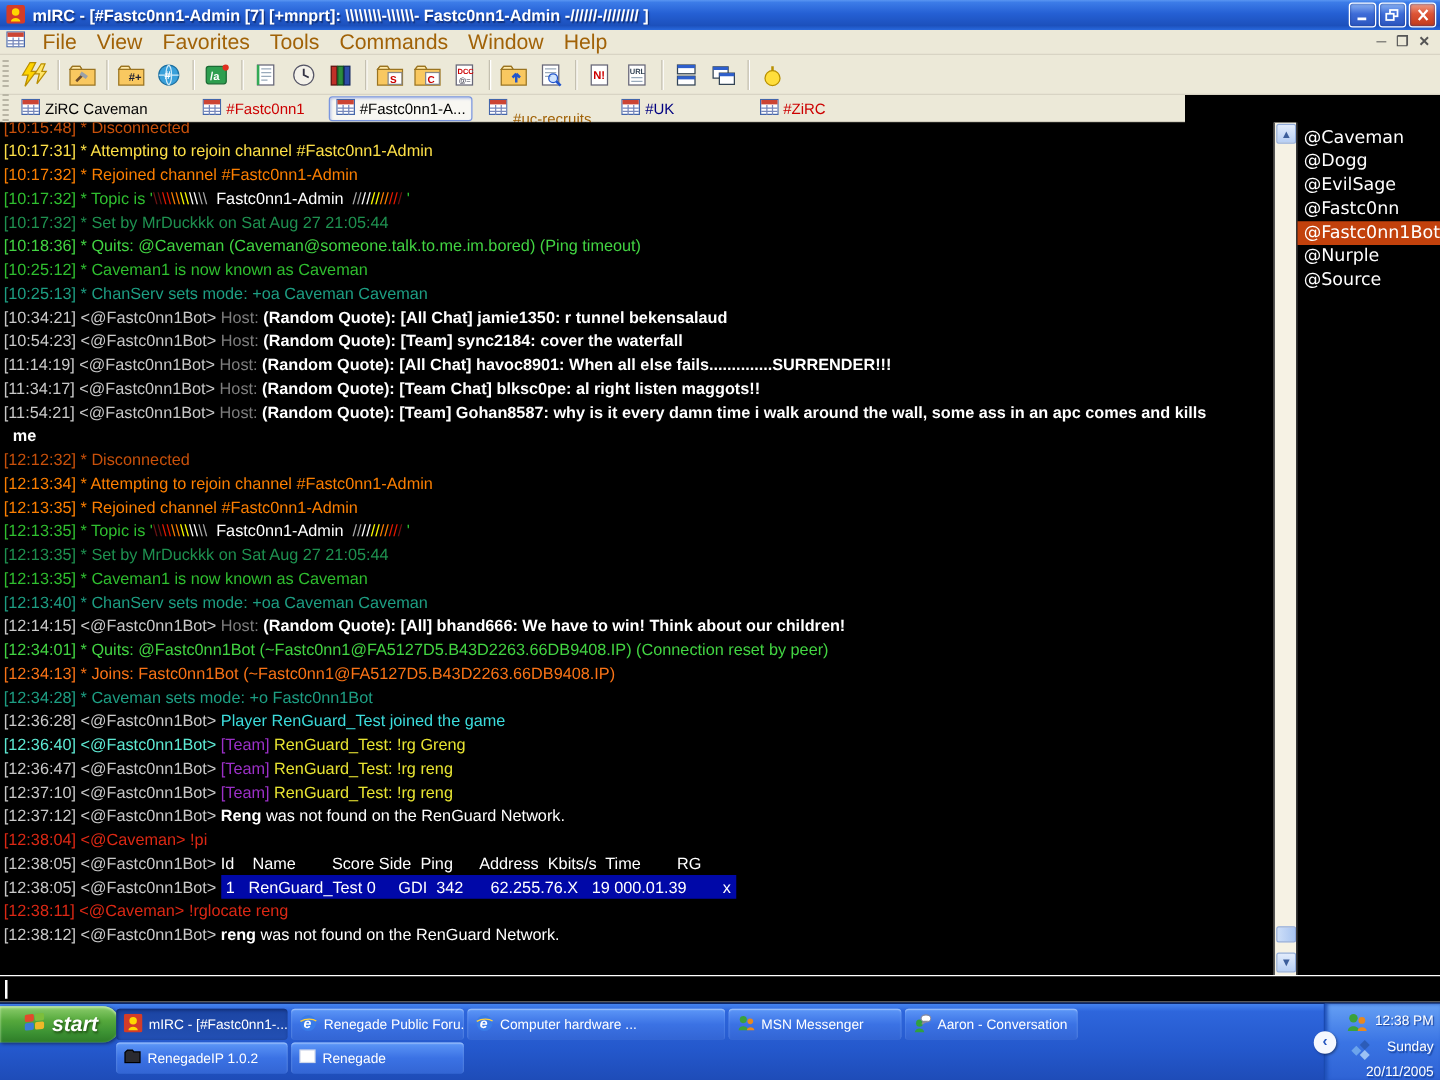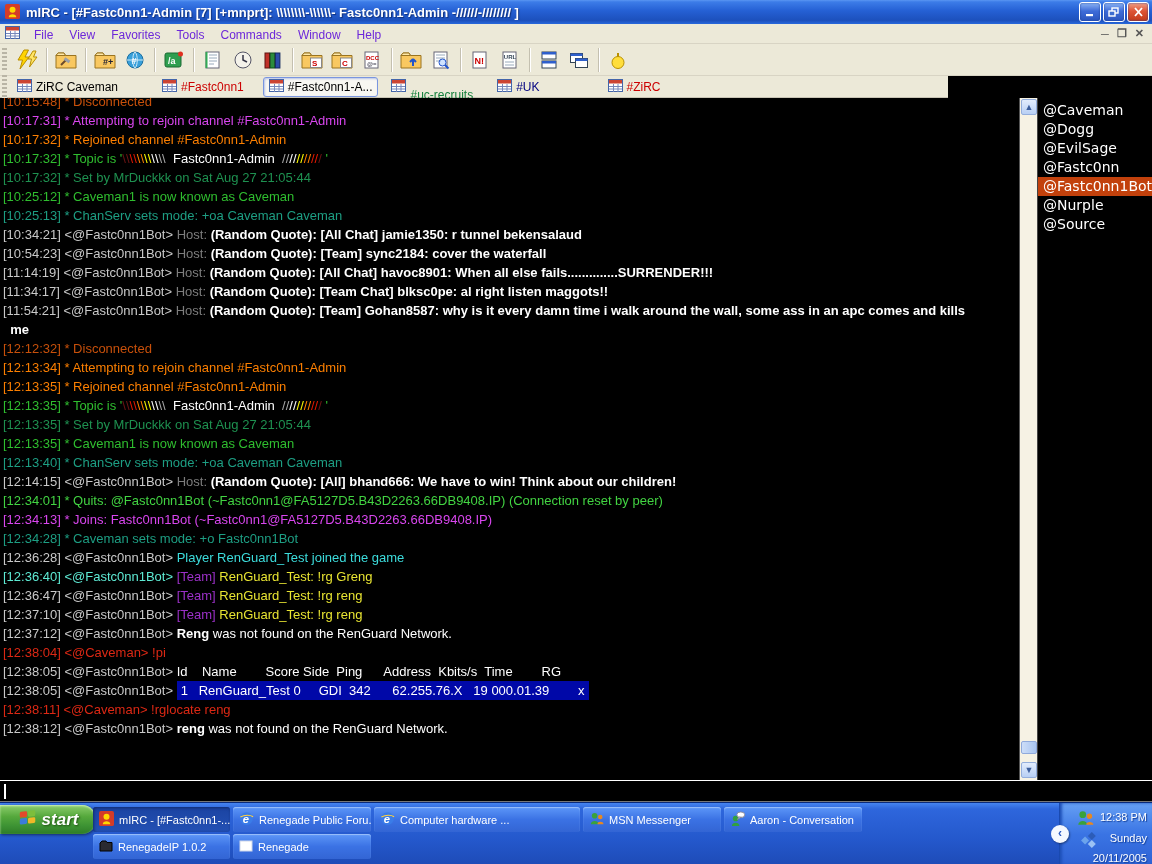--- a/index.html
+++ b/index.html
@@ -18,21 +18,21 @@
     display:flex; align-items:center; justify-content:center;
     background:linear-gradient(180deg,#8CB4F4,#3E6CD8 45%,#2B55BE);
     border:1px solid #fff; box-shadow:inset 0 0 2px #1A3C90; }
   .winbtn.close { background:linear-gradient(180deg,#F0A088,#DD5435 45%,#C23A1A); }
 
   
   .menubar { position:absolute; left:0; top:24px; width:1152px; height:20px;
     background:#ECE9D8; display:flex; align-items:center; padding-left:3px;
     border-bottom:1px solid #D8D4C4; }
   .menubar .mdiicon { margin:0 6px 0 2px; }
-  .menu-item { font-size:12px; color:#6d28d9; padding:2px 8px; cursor:default; }
+  .menu-item { font-size:17px; color:#a16207; padding:2px 8px; cursor:default; }
   .mdictrls { margin-left:auto; display:flex; align-items:center; padding-right:8px; gap:8px; }
   .mdictrls span { color:#555; font-size:11px; font-weight:bold; }
 
   
   .toolbar { position:absolute; left:0; top:44px; width:1152px; height:32px;
     background:#ECE9D8; display:flex; align-items:center; border-bottom:1px solid #D8D4C4; }
   .grip { width:5px; height:24px; margin:0 5px 0 2px;
     background:repeating-linear-gradient(180deg,#b9b5a5 0 2px,#ECE9D8 2px 4px); }
   .tbtn { width:30px; height:28px; display:flex; align-items:center; justify-content:center; }
   .tsep { width:1px; height:24px; background:#C4C0B0; margin:0 4px; box-shadow:1px 0 0 #fff; }
@@ -317,21 +317,21 @@
               <path d="M1 7.5h13M1 10h13M5.5 5v8M10 5v8" stroke="#7788bb" fill="none"></path>
             </svg></span>
           <span style="color: rgb(0, 0, 0);">#Fastc0nn1-A...</span>
         </span>
         <span class="tab" style="margin-right: 14px;">
           <span><svg width="15" height="13" viewBox="0 0 15 13">
               <rect x="0.5" y="0.5" width="14" height="12" fill="#fff" stroke="#4466aa"></rect>
               <rect x="1" y="1" width="13" height="3.5" fill="#cc4433"></rect>
               <path d="M1 7.5h13M1 10h13M5.5 5v8M10 5v8" stroke="#7788bb" fill="none"></path>
             </svg></span>
-          <span style="color: #15803d; margin-top: 16px;">#uc-recruits</span>
+          <span style="color: #a16207; margin-top: 16px;">#uc-recruits</span>
         </span>
         <span class="tab" style="margin-right: 58px;">
           <span><svg width="15" height="13" viewBox="0 0 15 13">
               <rect x="0.5" y="0.5" width="14" height="12" fill="#fff" stroke="#4466aa"></rect>
               <rect x="1" y="1" width="13" height="3.5" fill="#cc4433"></rect>
               <path d="M1 7.5h13M1 10h13M5.5 5v8M10 5v8" stroke="#7788bb" fill="none"></path>
             </svg></span>
           <span style="color: rgb(0, 0, 128);">#UK</span>
         </span>
         <span class="tab" style="margin-right: 0px;">
@@ -342,42 +342,43 @@
             </svg></span>
           <span style="color: rgb(204, 0, 0);">#ZiRC</span>
         </span>
       </span>
   </div>
 
   <div class="main">
     <div class="chat">
       <div class="chat-lines" id="chat-lines">
           <div class="line"><span style="color: rgb(200, 80, 10);">[10:15:48] * Disconnected</span></div>
-          <div class="line"><span style="color: #d946ef;">[10:17:31] * Attempting to rejoin channel #Fastc0nn1-Admin</span></div>
+          <div class="line"><span style="color: #fde047;">[10:17:31] * Attempting to rejoin channel #Fastc0nn1-Admin</span></div>
           <div class="line"><span style="color: rgb(252, 127, 0);">[10:17:32] * Rejoined channel #Fastc0nn1-Admin</span></div>
           <div class="line"><span style="color: rgb(47, 190, 47);">[10:17:32] * Topic is '</span><span style="color: rgb(110, 20, 20);">\\</span><span style="color: rgb(232, 24, 0);">\\</span><span style="color: rgb(252, 127, 0);">\\</span><span style="color: rgb(252, 252, 0);">\\</span><span style="color: rgb(255, 255, 255);">\\</span><span style="color: rgb(168, 168, 168);">\\</span><span style="color: rgb(255, 255, 255);">  Fastc0nn1-Admin  </span><span style="color: rgb(168, 168, 168);">//</span><span style="color: rgb(255, 255, 255);">//</span><span style="color: rgb(252, 252, 0);">//</span><span style="color: rgb(252, 127, 0);">//</span><span style="color: rgb(232, 24, 0);">//</span><span style="color: rgb(110, 20, 20);">/</span><span style="color: rgb(47, 190, 47);"> '</span></div>
           <div class="line"><span style="color: rgb(30, 145, 80);">[10:17:32] * Set by MrDuckkk on Sat Aug 27 21:05:44</span></div>
+          <div class="line"><span style="color: rgb(66, 212, 66);">[10:18:36] * Quits: @Caveman (Caveman@someone.talk.to.me.im.bored) (Ping timeout)</span></div>
           <div class="line"><span style="color: rgb(47, 190, 47);">[10:25:12] * Caveman1 is now known as Caveman</span></div>
           <div class="line"><span style="color: rgb(29, 158, 131);">[10:25:13] * ChanServ sets mode: +oa Caveman Caveman</span></div>
           <div class="line"><span style="color: rgb(201, 201, 201);">[10:34:21] &lt;@Fastc0nn1Bot&gt; </span><span style="color: rgb(125, 125, 125);">Host: </span><span style="color: rgb(255, 255, 255); font-weight: bold;">(Random Quote): [All Chat] jamie1350: r tunnel bekensalaud</span></div>
           <div class="line"><span style="color: rgb(201, 201, 201);">[10:54:23] &lt;@Fastc0nn1Bot&gt; </span><span style="color: rgb(125, 125, 125);">Host: </span><span style="color: rgb(255, 255, 255); font-weight: bold;">(Random Quote): [Team] sync2184: cover the waterfall</span></div>
           <div class="line"><span style="color: rgb(201, 201, 201);">[11:14:19] &lt;@Fastc0nn1Bot&gt; </span><span style="color: rgb(125, 125, 125);">Host: </span><span style="color: rgb(255, 255, 255); font-weight: bold;">(Random Quote): [All Chat] havoc8901: When all else fails..............SURRENDER!!!</span></div>
           <div class="line"><span style="color: rgb(201, 201, 201);">[11:34:17] &lt;@Fastc0nn1Bot&gt; </span><span style="color: rgb(125, 125, 125);">Host: </span><span style="color: rgb(255, 255, 255); font-weight: bold;">(Random Quote): [Team Chat] blksc0pe: al right listen maggots!!</span></div>
           <div class="line"><span style="color: rgb(201, 201, 201);">[11:54:21] &lt;@Fastc0nn1Bot&gt; </span><span style="color: rgb(125, 125, 125);">Host: </span><span style="color: rgb(255, 255, 255); font-weight: bold;">(Random Quote): [Team] Gohan8587: why is it every damn time i walk around the wall, some ass in an apc comes and kills</span></div>
           <div class="line"><span style="color: rgb(255, 255, 255); font-weight: bold;">  me</span></div>
           <div class="line"><span style="color: rgb(200, 80, 10);">[12:12:32] * Disconnected</span></div>
           <div class="line"><span style="color: rgb(252, 127, 0);">[12:13:34] * Attempting to rejoin channel #Fastc0nn1-Admin</span></div>
           <div class="line"><span style="color: rgb(252, 127, 0);">[12:13:35] * Rejoined channel #Fastc0nn1-Admin</span></div>
           <div class="line"><span style="color: rgb(47, 190, 47);">[12:13:35] * Topic is '</span><span style="color: rgb(110, 20, 20);">\\</span><span style="color: rgb(232, 24, 0);">\\</span><span style="color: rgb(252, 127, 0);">\\</span><span style="color: rgb(252, 252, 0);">\\</span><span style="color: rgb(255, 255, 255);">\\</span><span style="color: rgb(168, 168, 168);">\\</span><span style="color: rgb(255, 255, 255);">  Fastc0nn1-Admin  </span><span style="color: rgb(168, 168, 168);">//</span><span style="color: rgb(255, 255, 255);">//</span><span style="color: rgb(252, 252, 0);">//</span><span style="color: rgb(252, 127, 0);">//</span><span style="color: rgb(232, 24, 0);">//</span><span style="color: rgb(110, 20, 20);">/</span><span style="color: rgb(47, 190, 47);"> '</span></div>
           <div class="line"><span style="color: rgb(30, 145, 80);">[12:13:35] * Set by MrDuckkk on Sat Aug 27 21:05:44</span></div>
           <div class="line"><span style="color: rgb(47, 190, 47);">[12:13:35] * Caveman1 is now known as Caveman</span></div>
           <div class="line"><span style="color: rgb(29, 158, 131);">[12:13:40] * ChanServ sets mode: +oa Caveman Caveman</span></div>
           <div class="line"><span style="color: rgb(201, 201, 201);">[12:14:15] &lt;@Fastc0nn1Bot&gt; </span><span style="color: rgb(125, 125, 125);">Host: </span><span style="color: rgb(255, 255, 255); font-weight: bold;">(Random Quote): [All] bhand666: We have to win! Think about our children!</span></div>
           <div class="line"><span style="color: rgb(66, 212, 66);">[12:34:01] * Quits: @Fastc0nn1Bot (~Fastc0nn1@FA5127D5.B43D2263.66DB9408.IP) (Connection reset by peer)</span></div>
-          <div class="line"><span style="color: #d946ef;">[12:34:13] * Joins: Fastc0nn1Bot (~Fastc0nn1@FA5127D5.B43D2263.66DB9408.IP)</span></div>
+          <div class="line"><span style="color: #f97316;">[12:34:13] * Joins: Fastc0nn1Bot (~Fastc0nn1@FA5127D5.B43D2263.66DB9408.IP)</span></div>
           <div class="line"><span style="color: rgb(29, 158, 131);">[12:34:28] * Caveman sets mode: +o Fastc0nn1Bot</span></div>
           <div class="line"><span style="color: rgb(201, 201, 201); margin-top: 10px;">[12:36:28] &lt;@Fastc0nn1Bot&gt; </span><span style="color: rgb(60, 220, 220);">Player RenGuard_Test joined the game</span></div>
           <div class="line"><span style="color: #5eead4;">[12:36:40] &lt;@Fastc0nn1Bot&gt; </span><span style="color: rgb(156, 48, 200);">[Team] </span><span style="color: rgb(232, 228, 50);">RenGuard_Test: !rg Greng</span></div>
           <div class="line"><span style="color: rgb(201, 201, 201);">[12:36:47] &lt;@Fastc0nn1Bot&gt; </span><span style="color: rgb(156, 48, 200);">[Team] </span><span style="color: rgb(232, 228, 50);">RenGuard_Test: !rg reng</span></div>
           <div class="line"><span style="color: rgb(201, 201, 201);">[12:37:10] &lt;@Fastc0nn1Bot&gt; </span><span style="color: rgb(156, 48, 200);">[Team] </span><span style="color: rgb(232, 228, 50);">RenGuard_Test: !rg reng</span></div>
           <div class="line"><span style="color: rgb(201, 201, 201);">[12:37:12] &lt;@Fastc0nn1Bot&gt; </span><span style="color: rgb(255, 255, 255); font-weight: bold;">Reng</span><span style="color: rgb(255, 255, 255);"> was not found on the RenGuard Network.</span></div>
           <div class="line"><span style="color: rgb(220, 40, 20);">[12:38:04] &lt;@Caveman&gt; !pi</span></div>
           <div class="line"><span style="color: rgb(201, 201, 201);">[12:38:05] &lt;@Fastc0nn1Bot&gt; </span><span style="color: rgb(255, 255, 255);">Id    Name        Score Side  Ping      Address  Kbits/s  Time        RG</span></div>
           <div class="line"><span style="color: rgb(201, 201, 201);">[12:38:05] &lt;@Fastc0nn1Bot&gt; </span><span style="color: rgb(255, 255, 255); background: rgb(0, 8, 168); padding: 2px 4px;">1   RenGuard_Test 0     GDI  342      62.255.76.X   19 000.01.39        x</span></div>
           <div class="line"><span style="color: rgb(220, 40, 20);">[12:38:11] &lt;@Caveman&gt; !rglocate reng</span></div>

